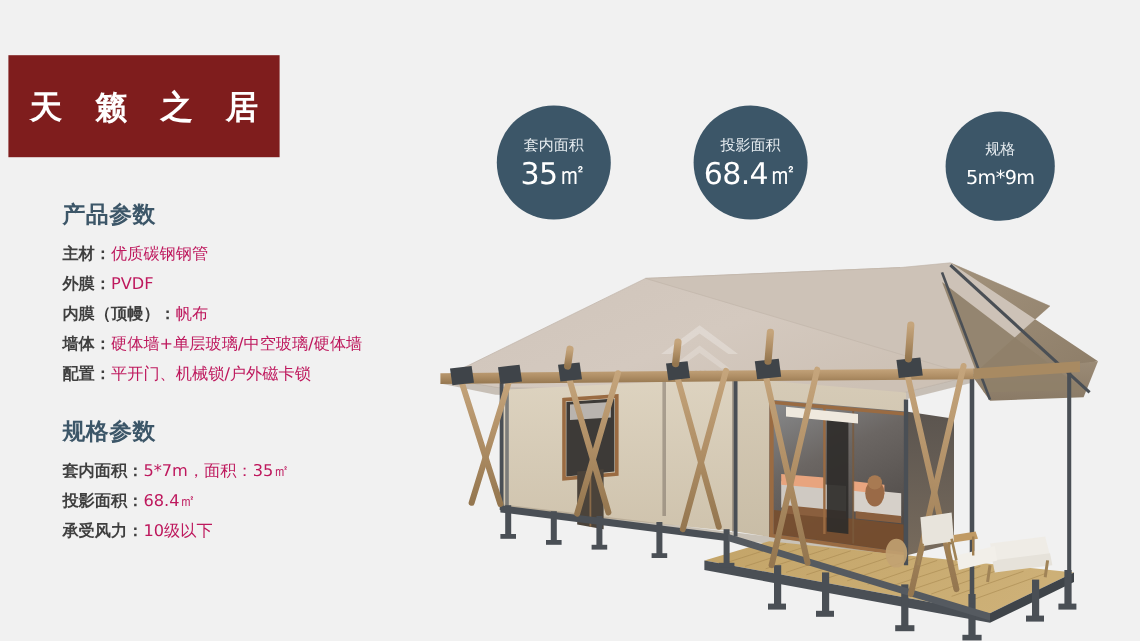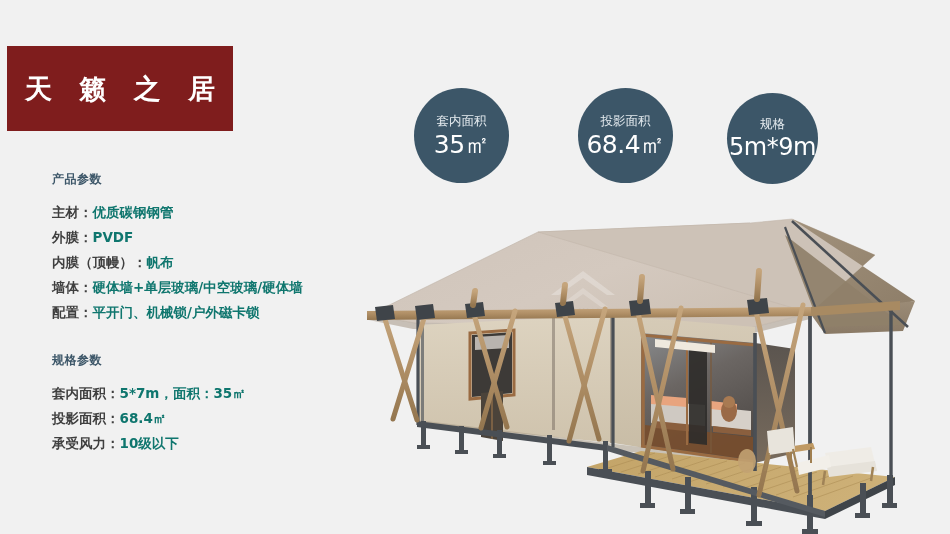--- a/index.html
+++ b/index.html
@@ -43,42 +43,42 @@
 
   
   .spec-column {
     position: absolute;
     left: 52px;
     top: 166px;
     width: 330px;
   }
   .section-heading {
     color: #3c5668;
-    font-size: 12px;
+    font-size: 19px;
     font-weight: bold;
     letter-spacing: 0.5px;
     margin: 0 0 8px 0;
     line-height: 26px;
   }
   .section-heading.second {
     margin-top: 22px;
   }
   .spec-row {
     font-size: 13.5px;
     line-height: 25px;
     white-space: nowrap;
     color: #666666;
   }
   .spec-label {
     font-weight: bold;
     color: #3f3f3f;
   }
   .spec-value {
-    color: #0f766e;
-    font-weight: bold;
+    color: #be185d;
+    font-weight: normal;
   }
 
   
   .badges {
     position: absolute;
     left: 0;
     top: 0;
     width: 766px;
     height: 210px;
     padding-left: 24px;
@@ -89,38 +89,38 @@
     background: #3c5668;
     display: flex;
     flex-direction: column;
     align-items: center;
     justify-content: center;
     color: #ffffff;
     text-align: center;
   }
   .badge-1 { left: 414px; top: 88px; width: 95px; height: 95px; }
   .badge-2 { left: 578px; top: 88px; width: 95px; height: 95px; }
-  .badge-3 { left: 727px; top: 93px; width: 91px; height: 91px; }
+  .badge-3 { left: 788px; top: 93px; width: 91px; height: 91px; }
 
   .badge-label {
     font-size: 12.5px;
     line-height: 16px;
     color: #e6ecf0;
     font-weight: normal;
     margin-bottom: 1px;
   }
   .badge-value {
     font-size: 25px;
     line-height: 29px;
     font-weight: normal;
     letter-spacing: -0.5px;
     white-space: nowrap;
   }
   .badge-3 .badge-value {
-    font-size: 24px;
+    font-size: 16px;
   }
 
   
   .render-area {
     position: absolute;
     left: 355px;
     top: 215px;
     width: 595px;
     height: 319px;
   }

